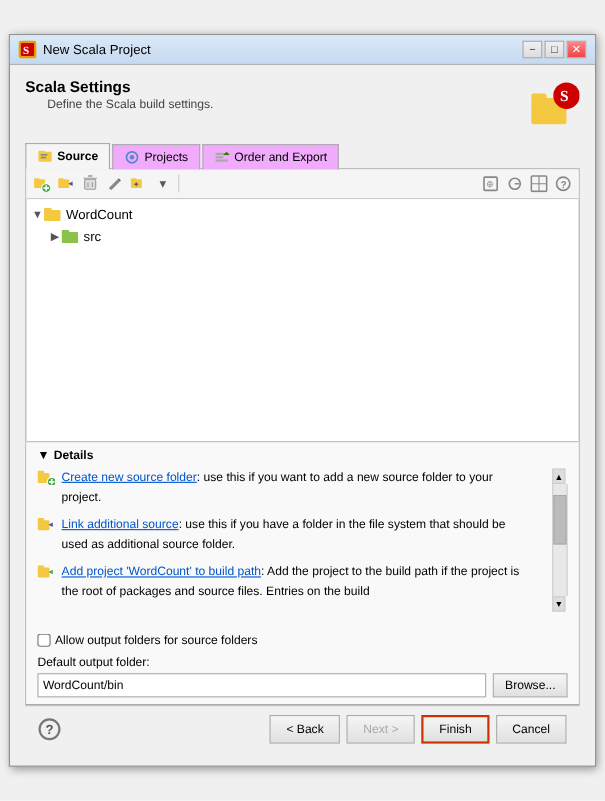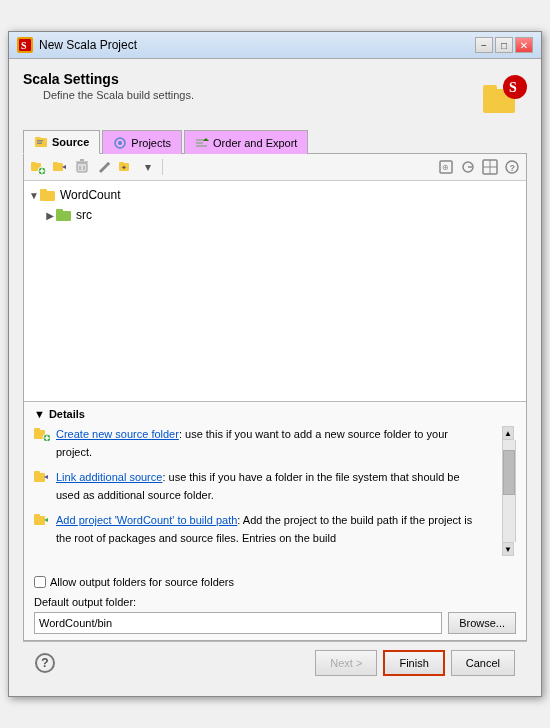--- a/index.html
+++ b/index.html
@@ -86,20 +86,21 @@
       color: #444;
       margin-top: 2px;
       padding-left: 20px;
     }
 
     
     .tabs {
       display: flex;
       border-bottom: 1px solid #aaa;
       margin-bottom: 0;
+      align-items: flex-end;
     }
     .tab {
       padding: 4px 10px;
       border: 1px solid #aaa;
       border-bottom: none;
       background: #f0abfc;
       cursor: pointer;
       font-size: 11px;
       display: flex;
       align-items: center;
@@ -550,18 +551,19 @@
         <div class="output-row">
           <input type="text" class="output-input" value="WordCount/bin" style="">
           <button class="browse-btn">Browse...</button>
         </div>
       </div>
     </div>
 
     <div class="bottom-bar">
       <div class="bottom-help-icon">?</div>
       <div class="bottom-spacer"></div>
+      <button class="bottom-btn">&lt; Back</button>
       <button class="bottom-btn" style="color:#aaa; cursor:default;">Next &gt;</button>
       <button class="bottom-btn finish">Finish</button>
       <button class="bottom-btn">Cancel</button>
     </div>
   </div>
 </div>
 
 </body></html>

